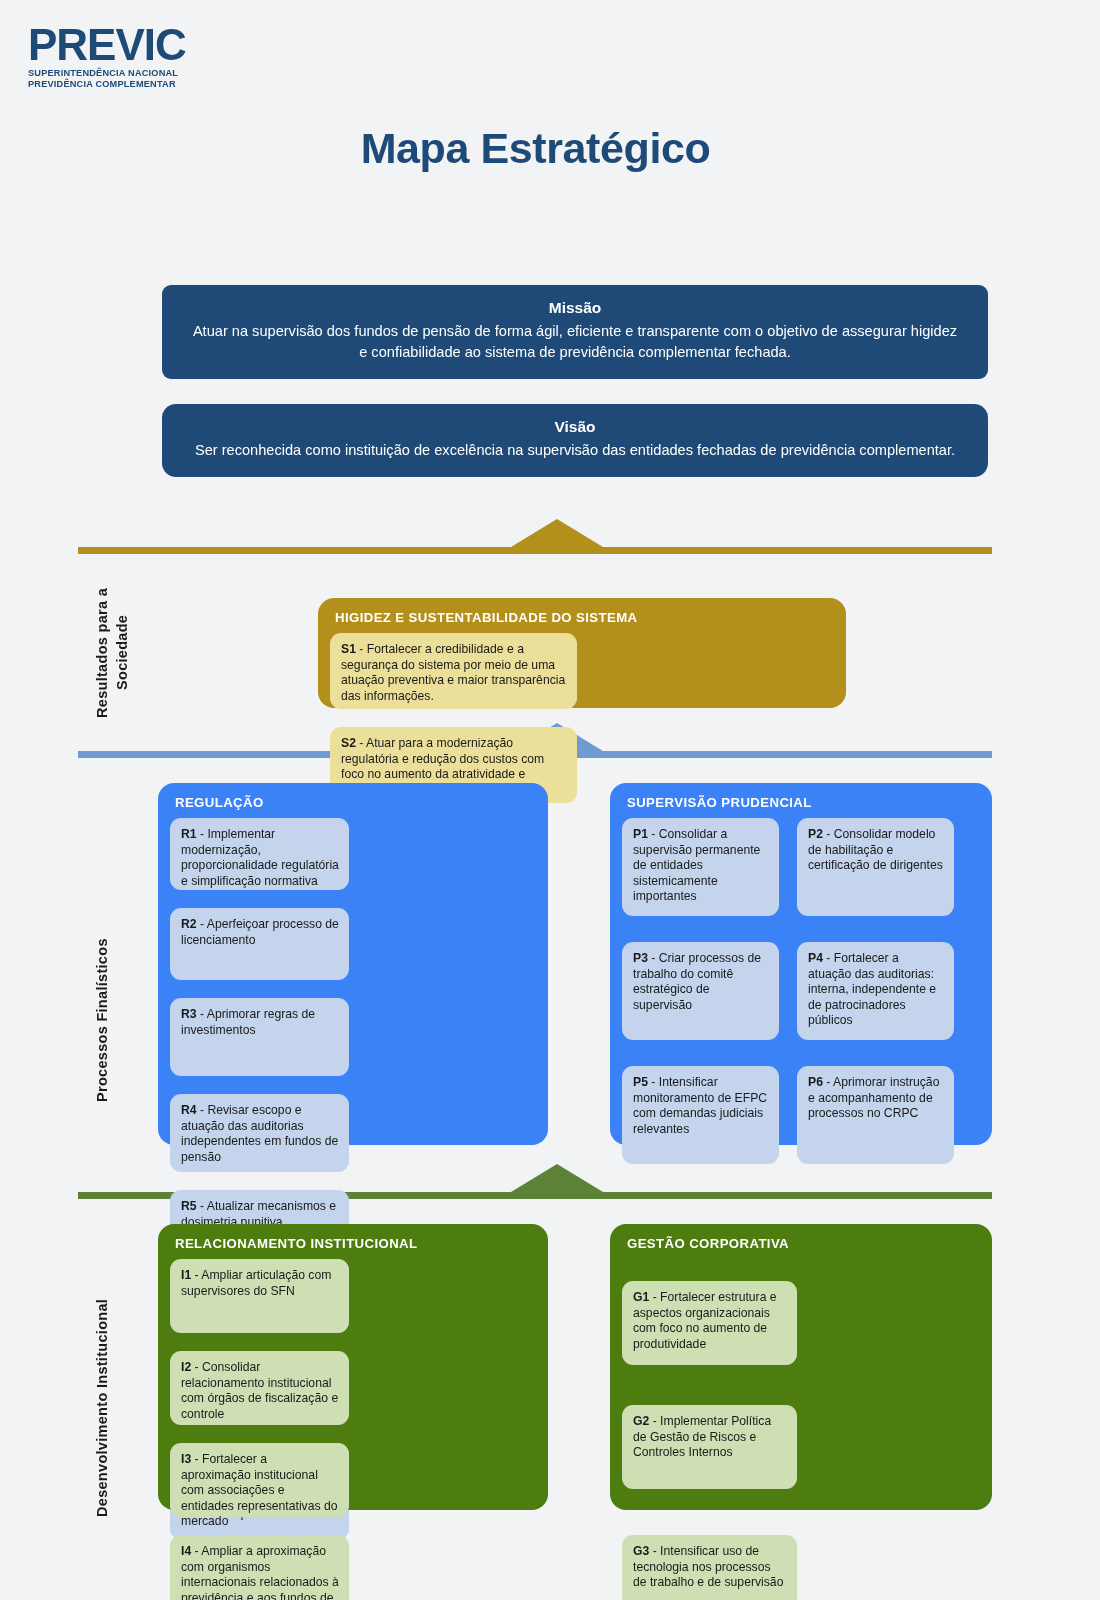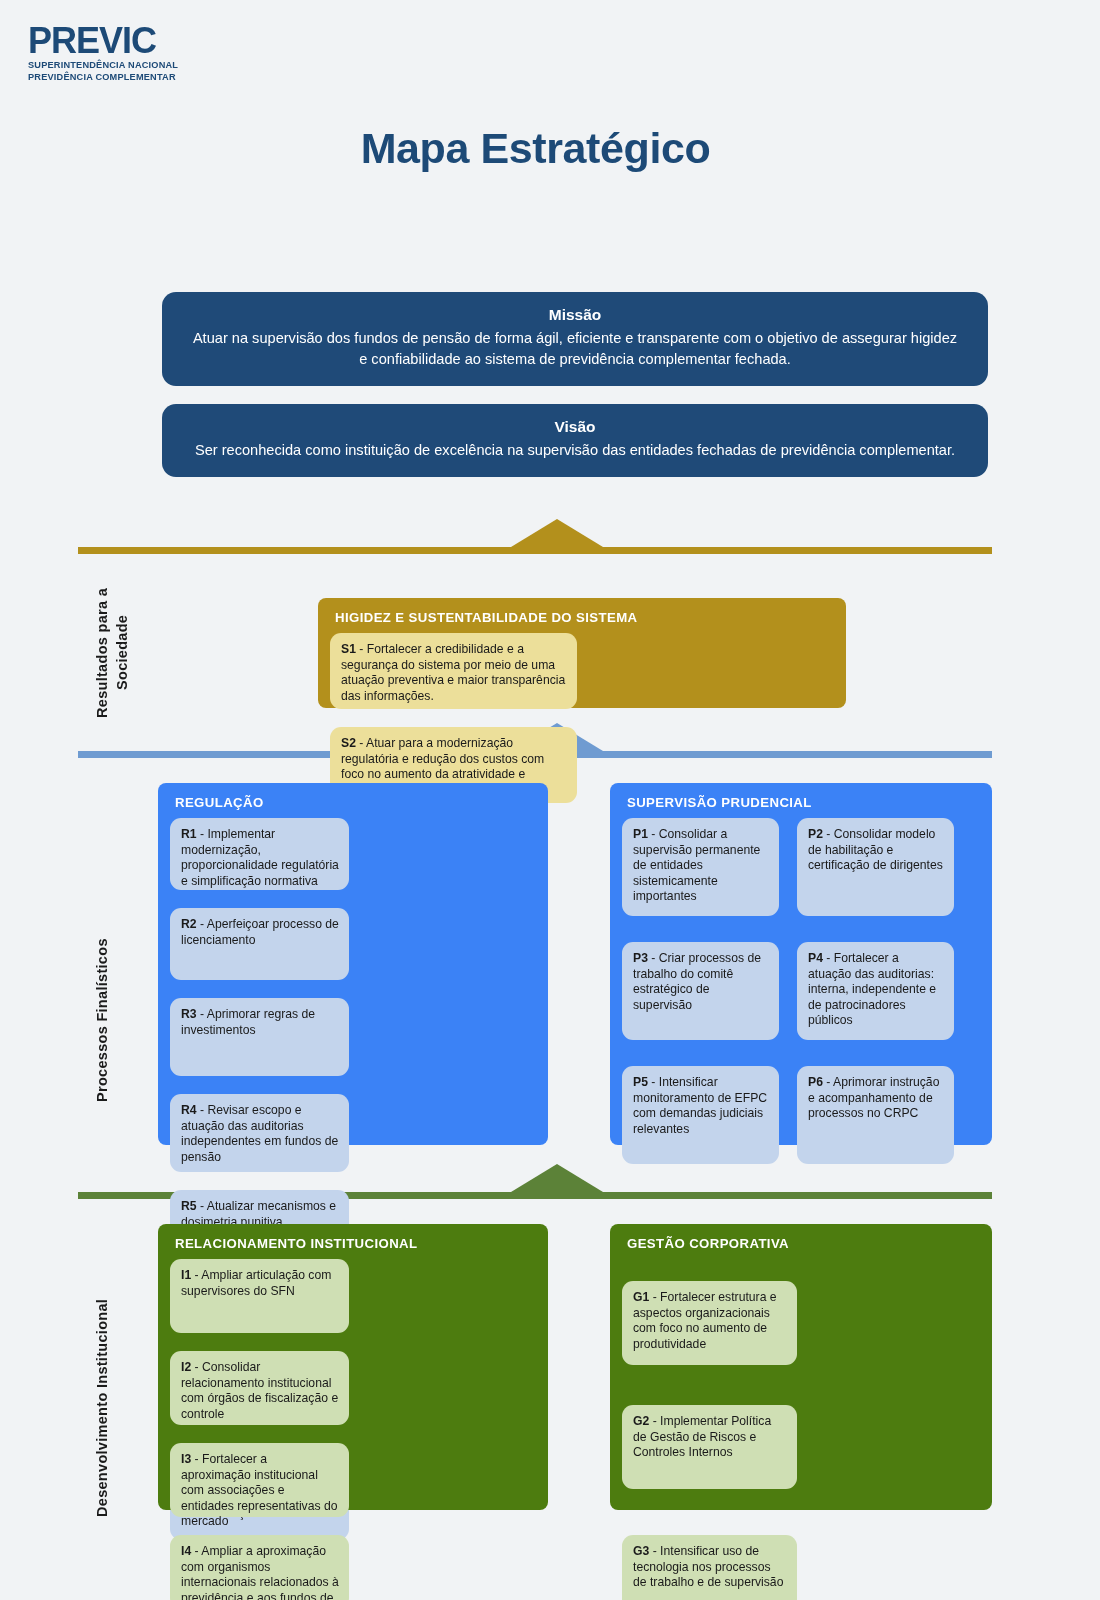--- a/index.html
+++ b/index.html
@@ -17,21 +17,21 @@
 
   
   #logo {
     position: absolute;
     left: 28px;
     top: 24px;
     width: 210px;
   }
   #logo .logo-word {
     font-family: "Liberation Sans", sans-serif;
-    font-size: 36px;
+    font-size: 44px;
     font-weight: bold;
     letter-spacing: -1px;
     color: #1d4a77;
     line-height: 0.95;
   }
   #logo .logo-sub {
     font-size: 9.2px;
     font-weight: bold;
     color: #1d4a77;
     letter-spacing: 0.2px;
@@ -66,21 +66,21 @@
   }
   .mv-box .mv-title {
     font-size: 15.5px;
     font-weight: bold;
     margin-bottom: 4px;
   }
   .mv-box .mv-text {
     font-size: 14.6px;
     line-height: 1.45;
   }
-  #mission-box { top: 292px; }
+  #mission-box { top: 285px; border-radius: 9px; }
   #vision-box  { top: 404px; }
 
   
   .sep-bar {
     position: absolute;
     left: 78px;
     width: 914px;
     height: 7px;
   }
   .sep-arrow {
@@ -109,21 +109,21 @@
     line-height: 1.35;
     letter-spacing: 0.3px;
   }
   #label-society  { left: 93px;  top: 565px;  height: 175px; }
   #label-process  { left: 93px;  top: 880px;  height: 280px; }
   #label-devel    { left: 93px;  top: 1285px; height: 245px; }
 
   
   .panel {
     position: absolute;
-    border-radius: 8px;
+    border-radius: 16px;
     box-sizing: border-box;
     padding: 10px 12px 12px 12px;
   }
   .panel-title {
     font-size: 13.2px;
     font-weight: bold;
     color: #ffffff;
     letter-spacing: 0.4px;
     margin: 2px 0 8px 5px;
   }

